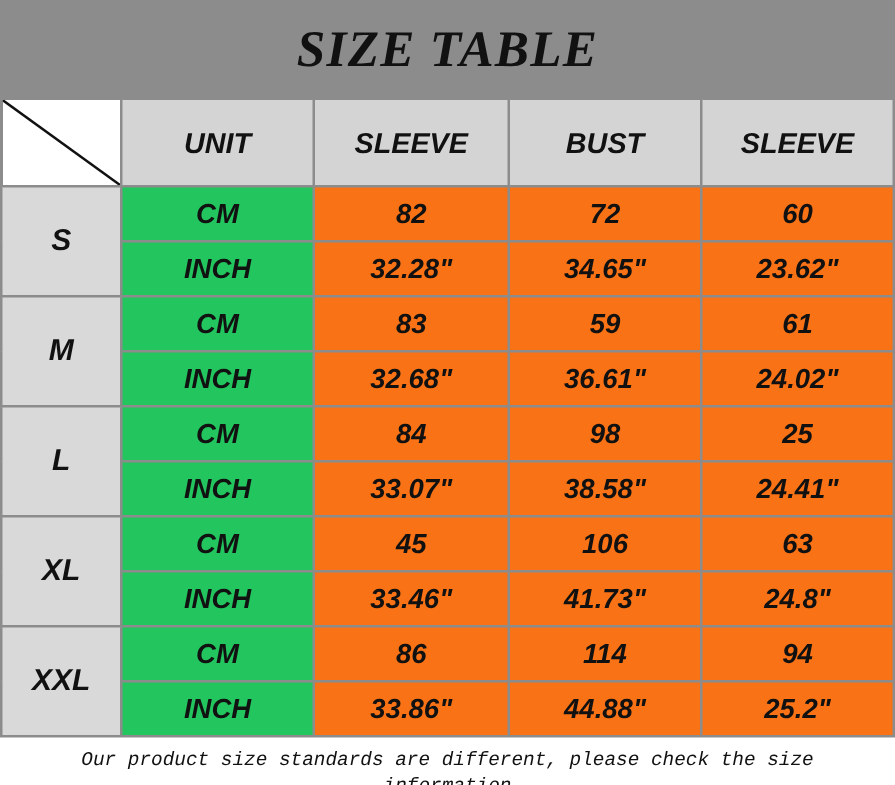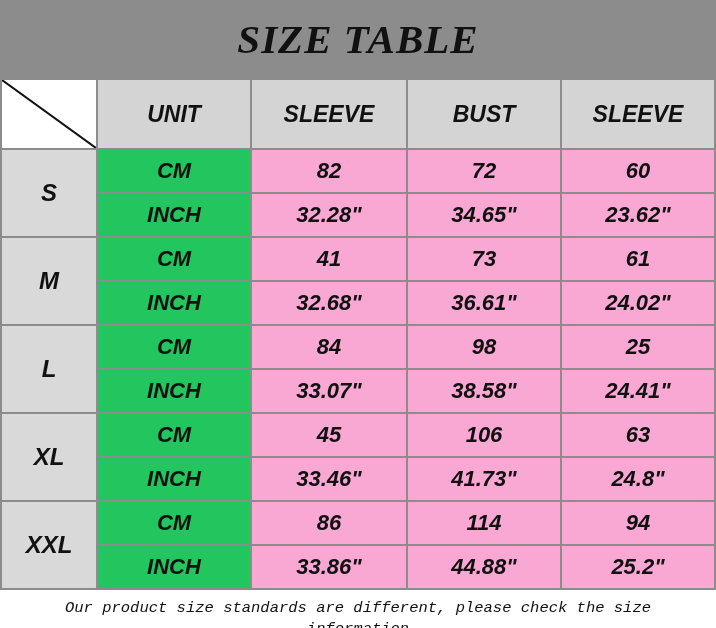--- a/index.html
+++ b/index.html
@@ -79,21 +79,21 @@
     vertical-align: middle;
   }
   td.unit-cell {
     background: #22c55e;
     font-size: 22px;
     font-weight: bold;
     height: 42px;
     vertical-align: middle;
   }
   td.val-cell {
-    background: #f9a8d4;
+    background: #f97316;
     font-size: 22px;
     font-weight: bold;
     height: 42px;
     vertical-align: middle;
   }
   .note {
     background: #ffffff;
     padding: 8px 10px 10px 10px;
     text-align: center;
     font-family: "Liberation Mono", monospace;
@@ -146,22 +146,22 @@
       <tr>
         <td class="unit-cell">INCH</td>
         <td class="val-cell">32.28"</td>
         <td class="val-cell">34.65"</td>
         <td class="val-cell">23.62"</td>
       </tr>
 
       <tr>
         <td class="size-cell" rowspan="2">M</td>
         <td class="unit-cell">CM</td>
-        <td class="val-cell">41</td>
-        <td class="val-cell">73</td>
+        <td class="val-cell">83</td>
+        <td class="val-cell">59</td>
         <td class="val-cell">61</td>
       </tr>
       <tr>
         <td class="unit-cell">INCH</td>
         <td class="val-cell">32.68"</td>
         <td class="val-cell">36.61"</td>
         <td class="val-cell">24.02"</td>
       </tr>
 
       <tr>

